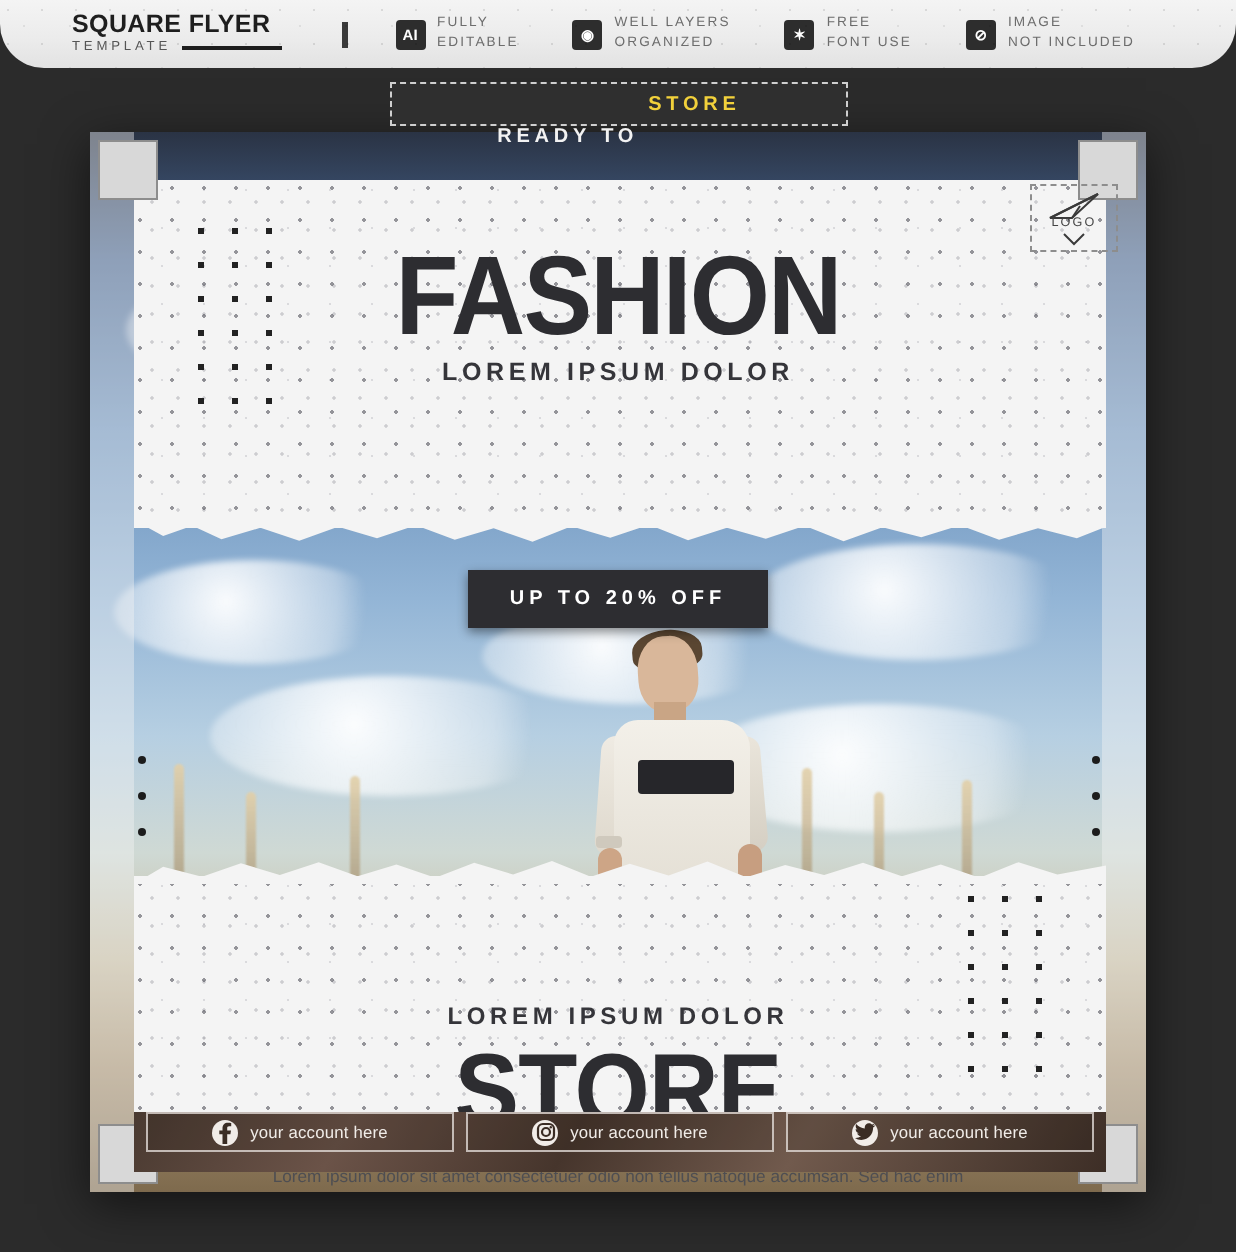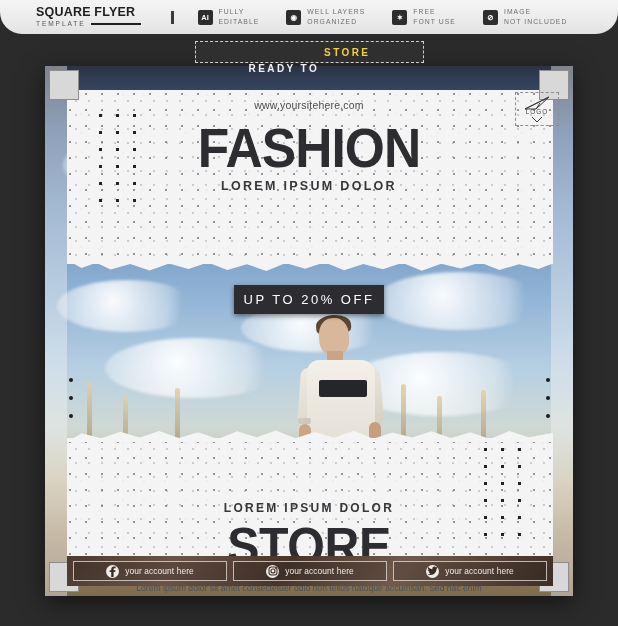--- a/index.html
+++ b/index.html
@@ -198,21 +198,21 @@
     color: #35353a; z-index: 18;
   }
 
   #promo {
     position:absolute; left: 50%; transform: translateX(-50%);
     top: 219px; width: 150px; height: 29px;
     background: #2d2d31; z-index: 20;
     display:flex; align-items:center; justify-content:center;
     box-shadow: 0 2px 5px rgba(0,0,0,.45);
   }
-  #promo span { color:#fff; font-size: 13px; font-weight:normal; letter-spacing: 2.5px; }
+  #promo span { color:#fff; font-size: 10px; font-weight:bold; letter-spacing: 2.5px; }
 
   
   .dotgrid { position:absolute; display:grid; gap: 14px; z-index: 18; }
   .dotgrid i { width: 3px; height: 3px; background: #222; display:block; }
   #dg-topleft  { left: 54px; top: 48px;  grid-template-columns: repeat(3, 3px); }
   #dg-imgleft  { left: 24px; top: 312px; grid-template-columns: repeat(1, 3px); z-index: 19; }
   #dg-imgright { right: 24px; top: 312px; grid-template-columns: repeat(1, 3px); z-index: 19; }
   #dg-imgleft i, #dg-imgright i { width: 4px; height: 4px; border-radius:50%; background:#1c1c1c; }
   #dg-botright { right: 52px; top: 382px; grid-template-columns: repeat(3, 3px); }
   #dg-storeline { left: 50%; transform: translateX(-50%); top: 496px; grid-template-columns: repeat(3, 3px); gap: 13px; }
@@ -230,21 +230,21 @@
   }
   .body-copy {
     position:absolute; left: 82px; top: 516px; width: 364px;
     text-align:center; font-size: 8.6px; line-height: 1.62; color: #4e4e52; z-index: 18;
   }
 
   
   #socialbar {
     position:absolute; left: 22px; bottom: 10px; width: 486px; height: 30px;
     background: linear-gradient(120deg,#4a3a31 0%, #6b5348 22%, #46352c 45%, #715a4d 68%, #3d2e26 100%);
-    display:flex; align-items:center; justify-content:space-between;
+    display:flex; align-items:flex-start; justify-content:space-between;
     padding: 0 6px; gap: 6px; z-index: 22;
   }
   .social-btn {
     flex: 1; height: 20px;
     border: 1px solid rgba(236,230,225,.75);
     display:flex; align-items:center; justify-content:center; gap: 6px;
     background: rgba(30,22,18,.18);
   }
   .social-btn .sico {
     width: 13px; height: 13px; border-radius: 50%;
@@ -347,21 +347,20 @@
   </div>
 
   <div class="paper" id="paper-top">
     <div class="tear-bottom"></div>
   </div>
 
   <div class="paper" id="paper-bottom">
     <div class="tear-top"></div>
   </div>
 
-  <div class="site-url">www.yoursitehere.com</div>
 
   <div id="logo-badge">
     <svg width="26" height="15" viewBox="0 0 26 15">
       <path d="M1 13 L25 1 L12 13 Z" fill="none" stroke="#3a3a3a" stroke-width="1"></path>
       <path d="M1 13 L25 1" stroke="#3a3a3a" stroke-width="1"></path>
       <path d="M12 13 L16 7" stroke="#3a3a3a" stroke-width="1"></path>
     </svg>
     <span class="logo-word">LOGO</span>
     <svg width="12" height="7" viewBox="0 0 12 7" style="margin-top:1px">
       <path d="M1 1 L6 6 L11 1" fill="none" stroke="#3a3a3a" stroke-width="1"></path>

